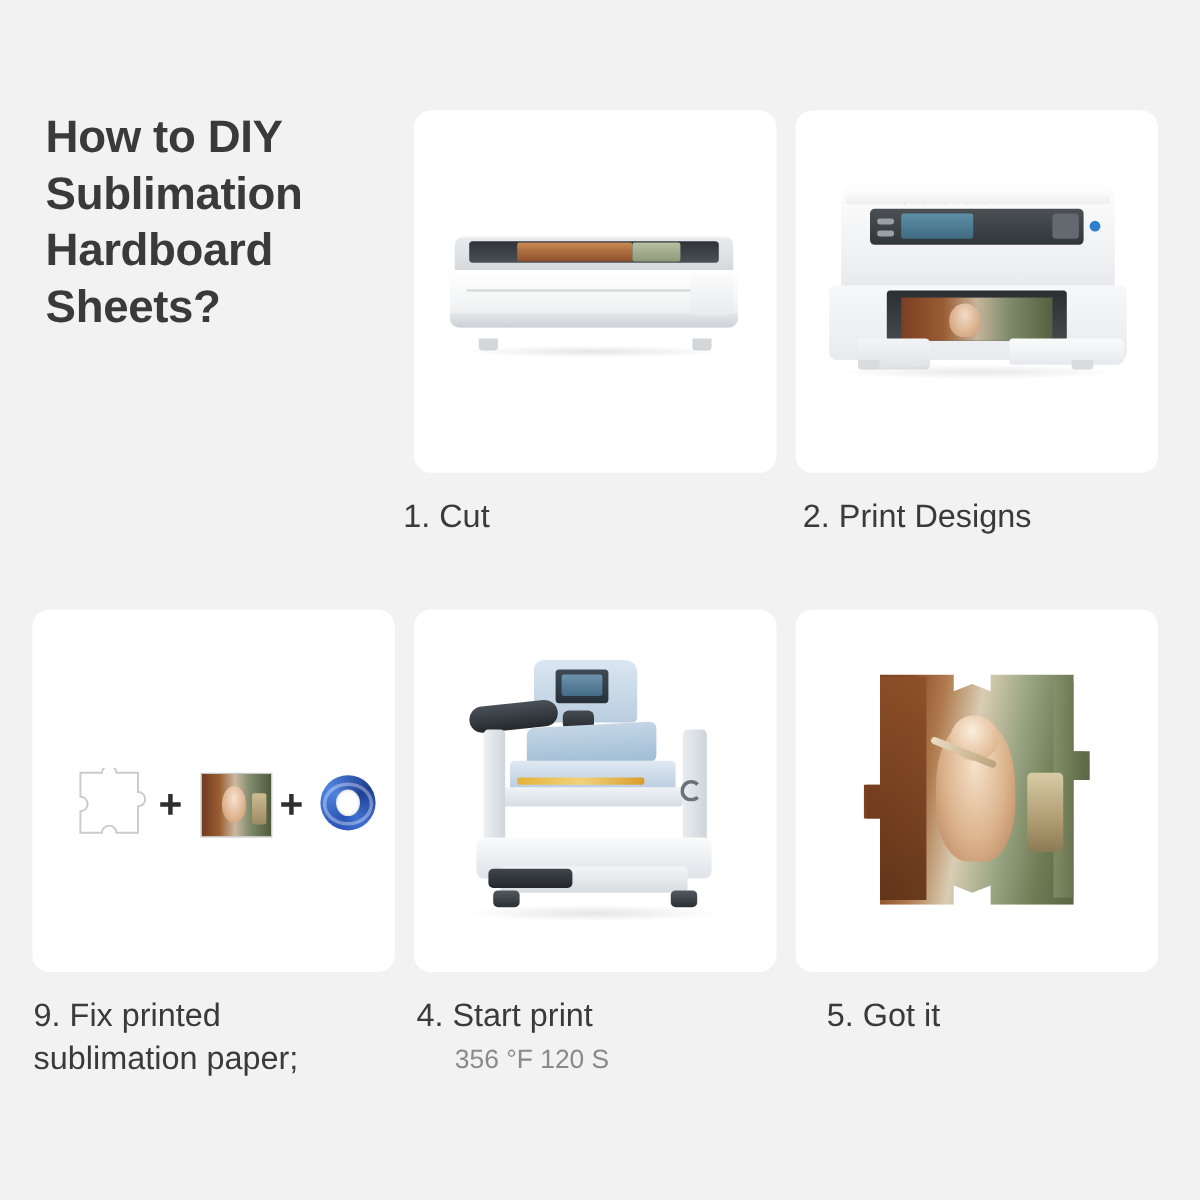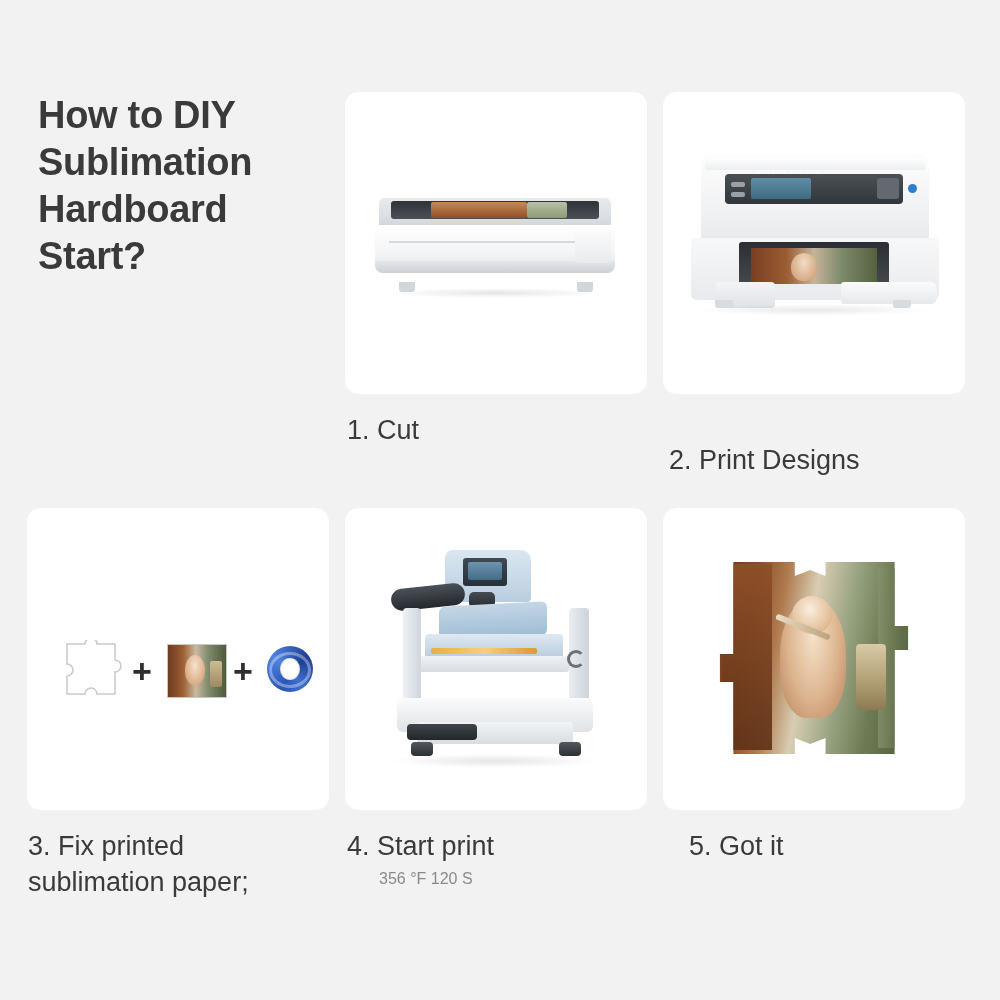--- a/index.html
+++ b/index.html
@@ -52,29 +52,29 @@
   #card-press    { left: 345px; top: 508px; width: 302px; height: 302px; }
   #card-result   { left: 663px; top: 508px; width: 302px; height: 302px; }
 
   
   .caption {
     position: absolute;
     font-size: 27px;
     color: #3a3a3a;
     line-height: 36px;
   }
-  #cap-cut     { left: 347px; top: 412px; }
-  #cap-print   { left: 669px; top: 412px; margin-top: 30px; }
+  #cap-cut     { left: 336px; top: 412px; }
+  #cap-print   { left: 669px; top: 412px; }
   #cap-fix     { left: 28px;  top: 828px; width: 300px; }
   #cap-press   { left: 347px; top: 828px; text-align: center; }
   #cap-result  { left: 669px; top: 828px; margin-left: 20px; }
 
   .sub-caption {
     position: absolute;
-    font-size: 16px;
+    font-size: 22px;
     color: #8a8a8a;
     left: 379px;
     top: 870px;
   }
 
   
   .cutter {
     position: absolute;
     left: 30px;
     top: 105px;
@@ -551,21 +551,21 @@
     width: 50px; height: 186px;
     background: linear-gradient(180deg,#8d4f28 0%, #5e3016 100%);
     opacity: 0.9;
   }
 </style>
 </head>
 <body>
 
 <div class="page">
 
-  <div class="title">How to DIY Sublimation Hardboard Start?</div>
+  <div class="title">How to DIY Sublimation Hardboard Sheets?</div>
 
   <div class="card" id="card-cut">
     <div class="card-inner">
       <div class="cutter">
         <div class="top-slab"></div>
         <div class="dark-strip"></div>
         <div class="media"></div>
         <div class="media2"></div>
         <div class="body"></div>
         <div class="body-shadow"></div>
@@ -628,21 +628,21 @@
 
         <div class="tape">
           <div class="outer"></div>
           <div class="edge"></div>
           <div class="inner"></div>
         </div>
 
       </div>
     </div>
   </div>
-  <div class="caption" id="cap-fix">3. Fix printed sublimation paper;</div>
+  <div class="caption" id="cap-fix">9. Fix printed sublimation paper;</div>
 
   <div class="card" id="card-press">
     <div class="card-inner">
       <div class="press">
         <div class="upper-arm"></div>
         <div class="screen"></div>
         <div class="screen-in"></div>
         <div class="handle"></div>
         <div class="knob"></div>
         <div class="arm-link"></div>

